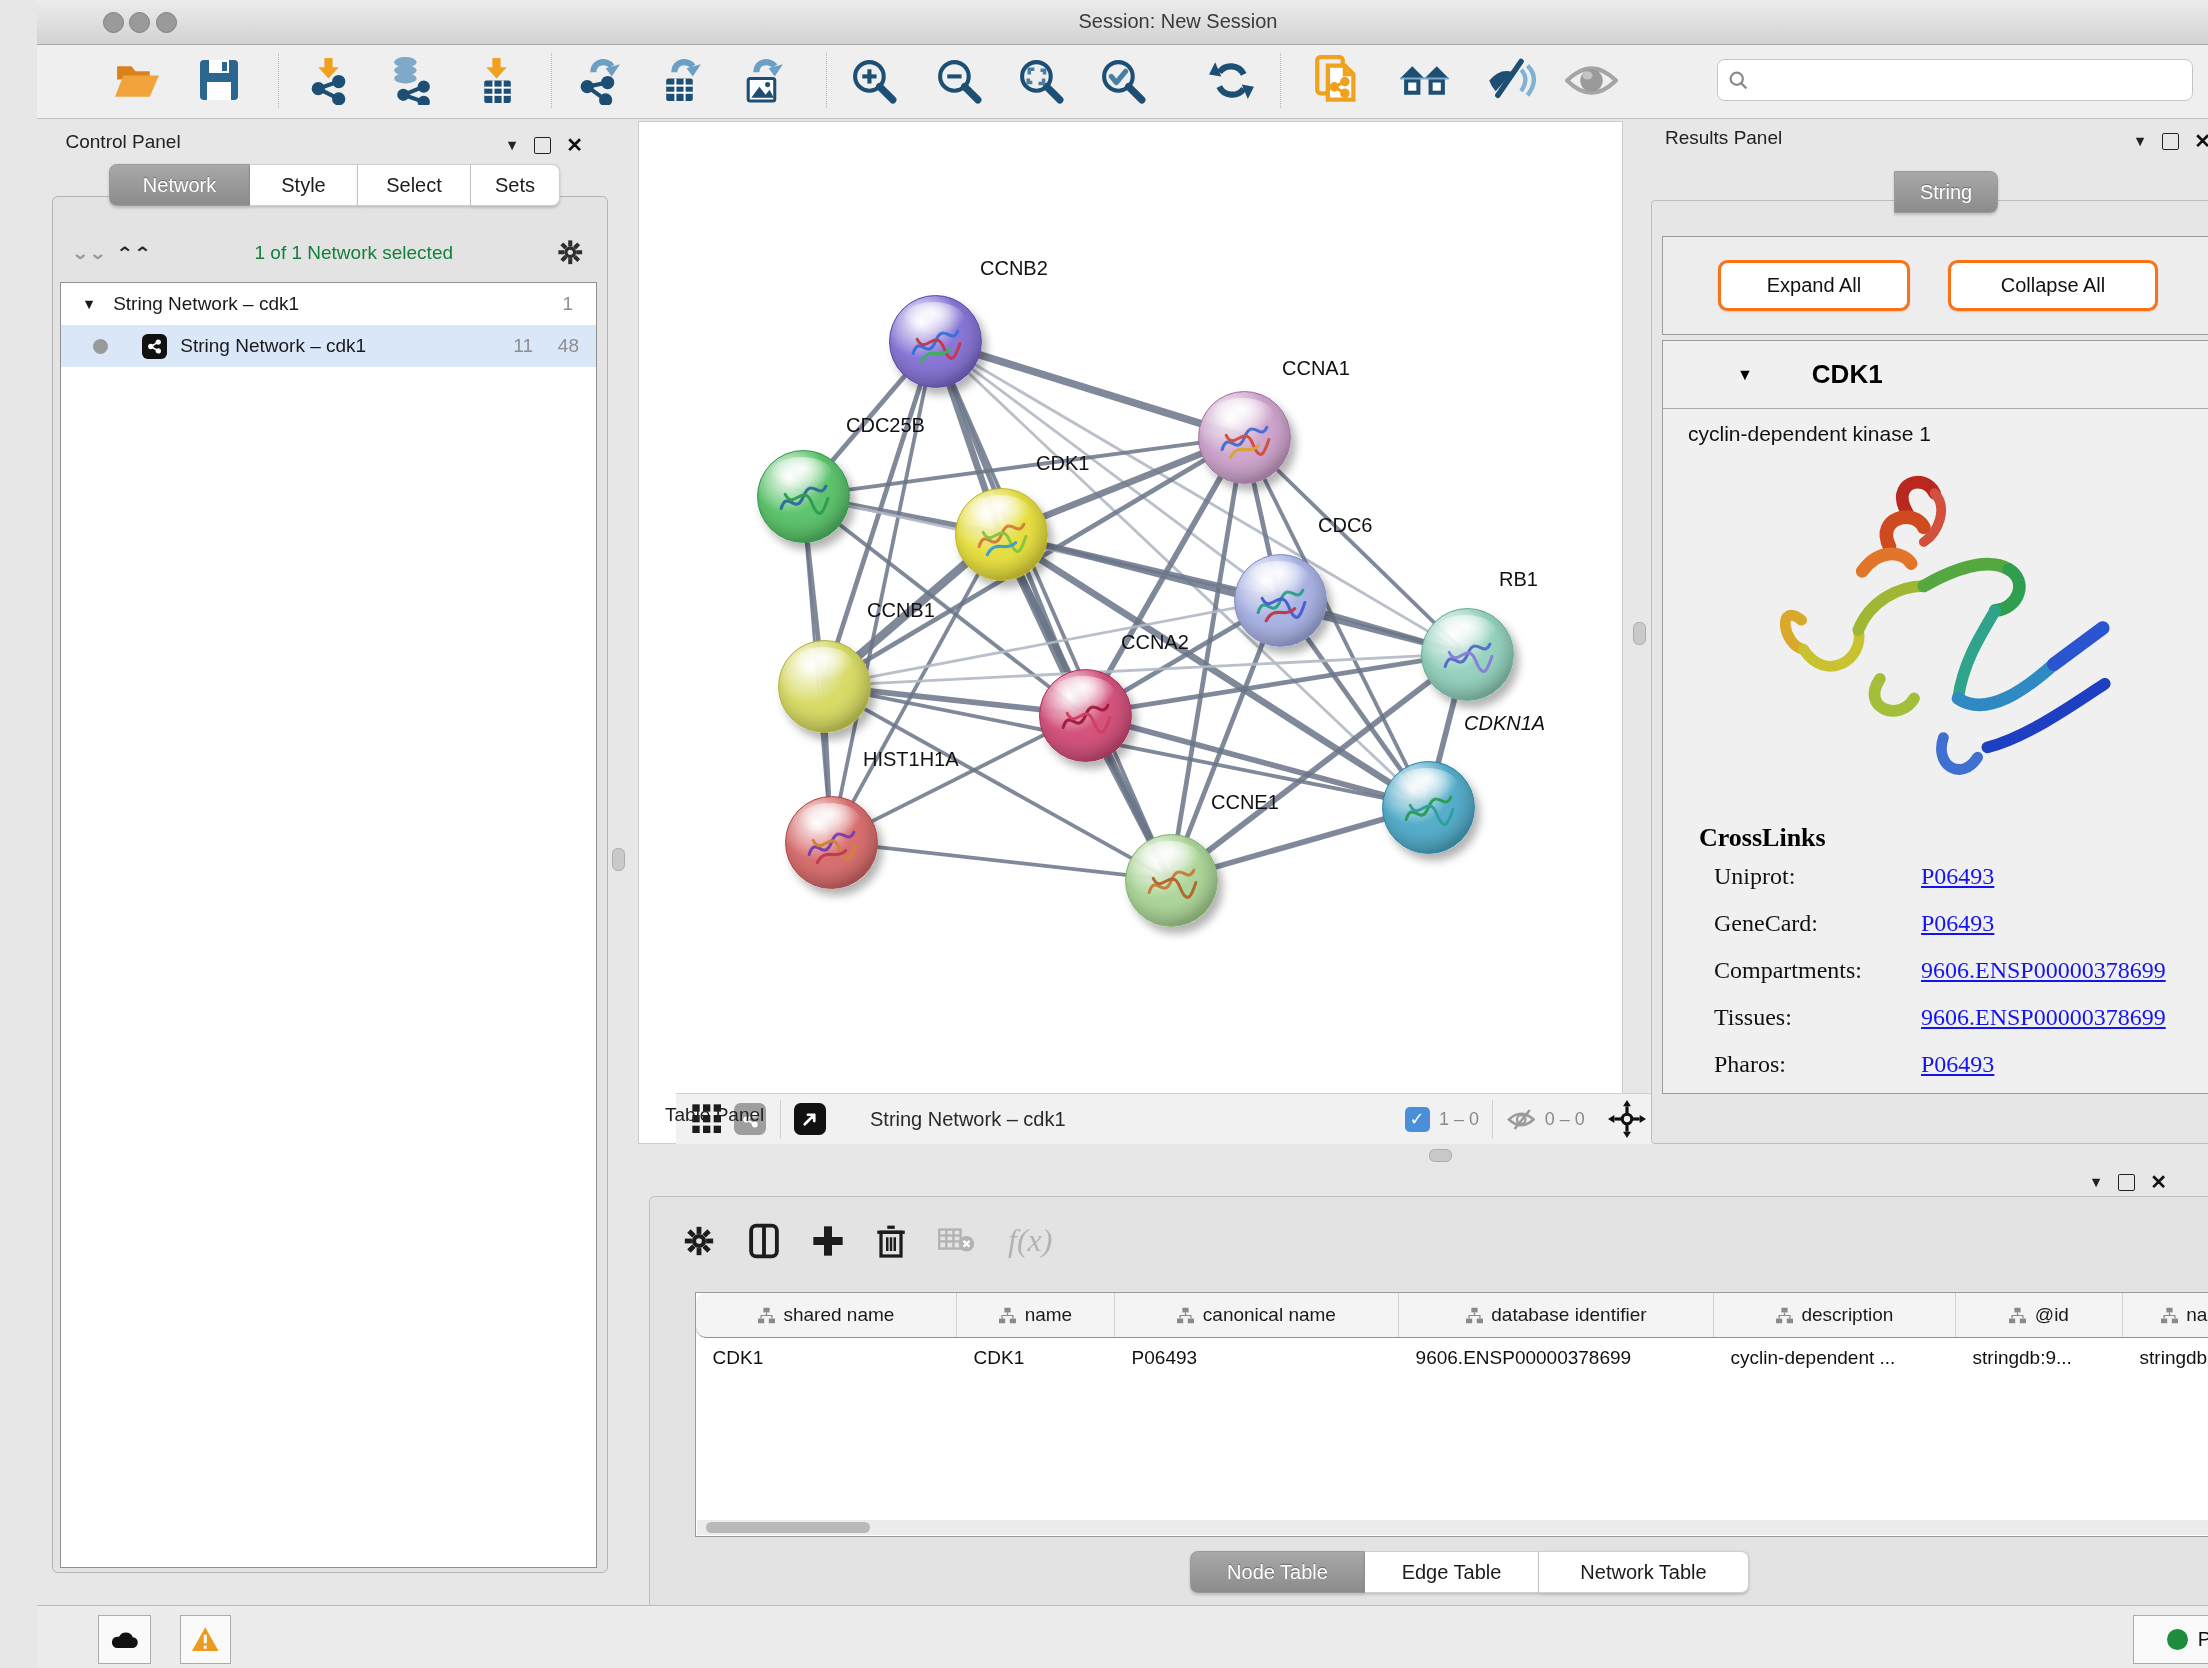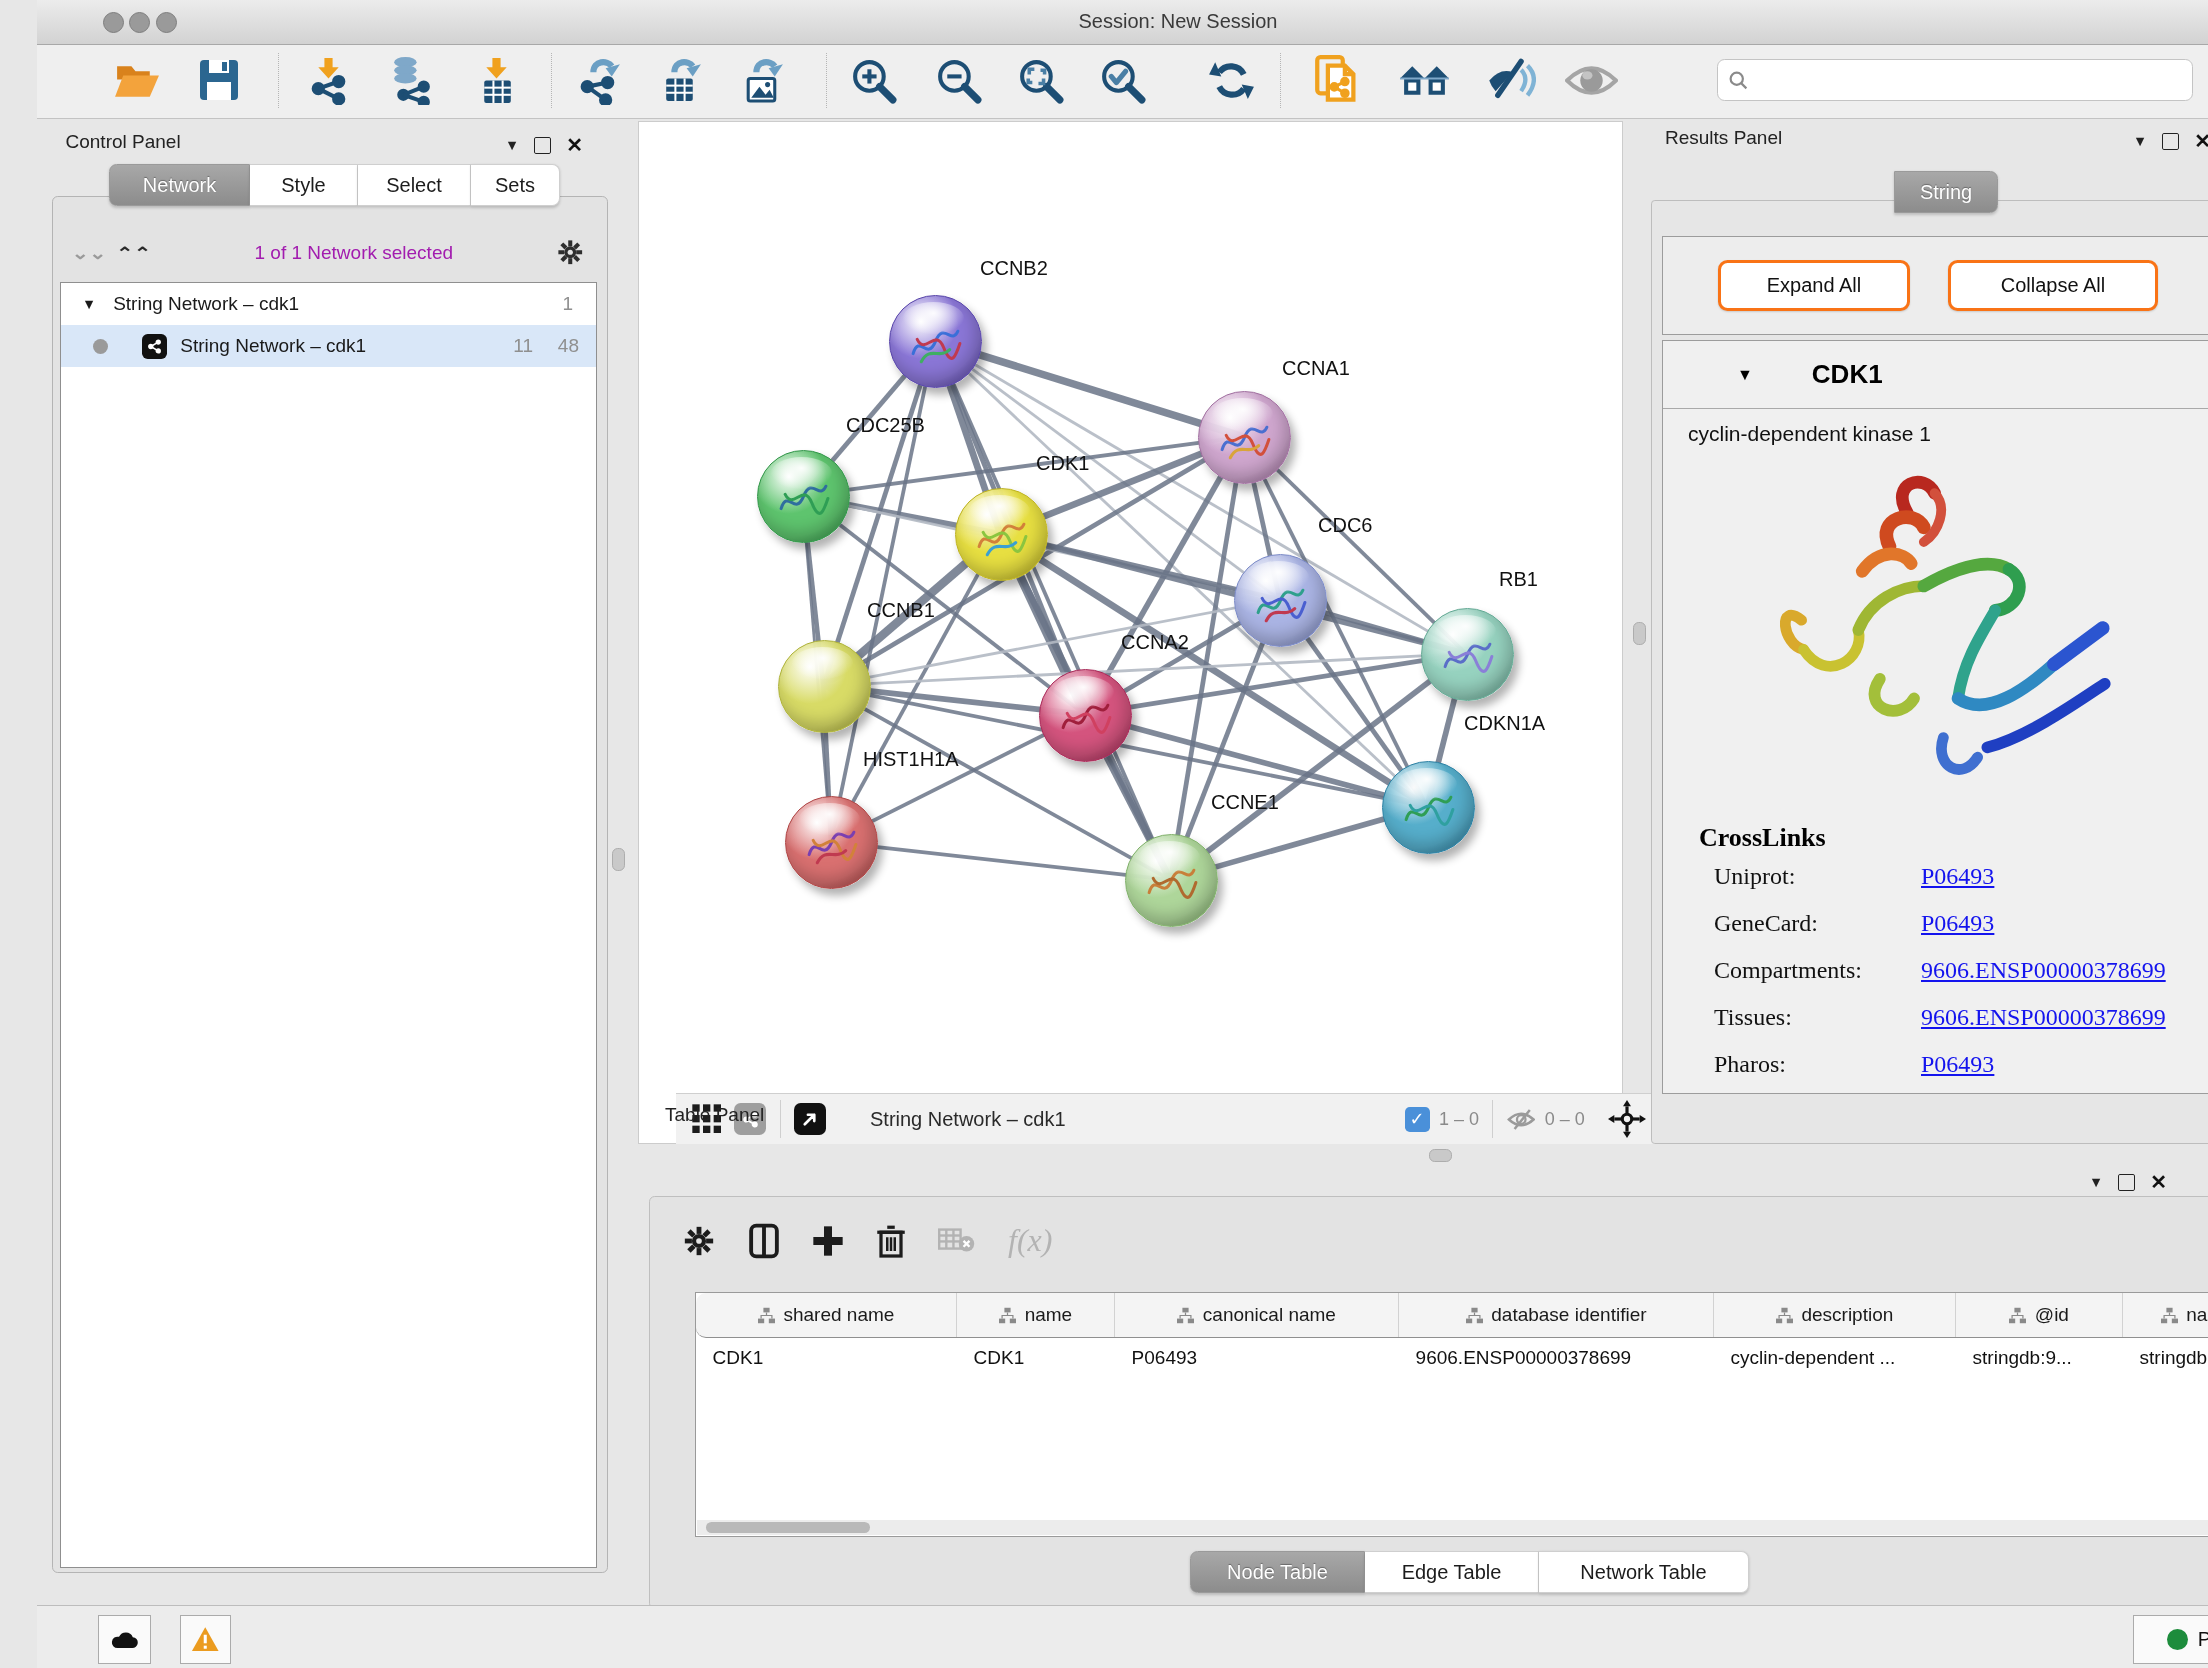--- a/index.html
+++ b/index.html
@@ -278,21 +278,21 @@
   <div class="abs graybox" style="left:15px;top:196px;width:554px;height:1375px"></div>
   <div class="abs seg" style="left:72px;top:164px;z-index:3" id="ctl-tabs">
       <span class="tab sel" style="width: 139px;">Network</span>
       <span class="tab" style="width: 107px;">Style</span>
       <span class="tab" style="width: 112px;">Select</span>
       <span class="tab" style="width: 88px;">Sets</span>
     </div>
   <div class="abs" style="left:23px;top:228px;width:538px;height:49px;display:flex;align-items:center">
     <span class="chev" style="color:#9a9a9a;margin-left:11.4px;transform:scaleY(.8)">⌄⌄</span>
     <span class="chev" style="color:#2a2a2a;margin-left:9.5px;transform:scaleY(.8)">⌃⌃</span>
-    <span style="flex:1;text-align:center;font-size:19px;color:#a21caf">1 of 1 Network selected</span>
+    <span style="flex:1;text-align:center;font-size:19px;color:#15803d">1 of 1 Network selected</span>
     <svg width="28.5" height="28.5" viewBox="0 0 24 24" style="margin-right:13.3px">
         <g fill="#2e2e2e">
           <circle cx="12" cy="12" r="5"></circle>
           <g stroke="#2e2e2e" stroke-width="3.4">
             <line x1="12" y1="2" x2="12" y2="7"></line>
             <line x1="12" y1="17" x2="12" y2="22"></line>
             <line x1="2" y1="12" x2="7" y2="12"></line>
             <line x1="17" y1="12" x2="22" y2="12"></line>
             <line x1="4.9" y1="4.9" x2="8.4" y2="8.4"></line>
             <line x1="15.6" y1="15.6" x2="19.1" y2="19.1"></line>
@@ -444,21 +444,21 @@
           <div class="gloss"></div>
         </div>
         <span class="nlabel" style="left: 445px; top: 509px;">CCNA2</span>
         <div class="node" style="left: 706px; top: 639px; background: radial-gradient(circle at 34% 28%, rgba(255, 255, 255, 0.92) 0%, rgb(86, 174, 203) 42%, rgb(86, 174, 203) 68%, rgb(42, 127, 162) 100%); border: 1.9px solid rgb(42, 127, 162);">
           <svg width="61" height="61" viewBox="0 0 60 60" style="position: absolute; left: 15px; top: 19px;">
             <path d="M8 38 C14 18 22 46 30 26 S46 30 52 16" stroke="#2f9e55" stroke-width="3" fill="none" stroke-linecap="round"></path>
             <path d="M12 24 C20 40 30 12 38 32 S50 40 54 28" stroke="#2fa0a0" stroke-width="3" fill="none" stroke-linecap="round"></path>
           </svg>
           <div class="gloss"></div>
         </div>
-        <span class="nlabel" style="left: 788px; top: 590px;">CDKN1A</span>
+        <span class="nlabel" style="left: 788px; top: 590px; font-style: italic;">CDKN1A</span>
         <div class="node" style="left: 109px; top: 674px; background: radial-gradient(circle at 34% 28%, rgba(255, 255, 255, 0.92) 0%, rgb(217, 112, 112) 42%, rgb(217, 112, 112) 68%, rgb(173, 67, 67) 100%); border: 1.9px solid rgb(173, 67, 67);">
           <svg width="61" height="61" viewBox="0 0 60 60" style="position: absolute; left: 15px; top: 19px;">
             <path d="M8 38 C14 18 22 46 30 26 S46 30 52 16" stroke="#7a3fb0" stroke-width="3" fill="none" stroke-linecap="round"></path>
             <path d="M12 24 C20 40 30 12 38 32 S50 40 54 28" stroke="#d2813a" stroke-width="3" fill="none" stroke-linecap="round"></path>
             <path d="M16 46 C24 30 34 44 44 34" stroke="#c03a50" stroke-width="3" fill="none" stroke-linecap="round"></path>
           </svg>
           <div class="gloss"></div>
         </div>
         <span class="nlabel" style="left: 187px; top: 626px;">HIST1H1A</span>
         <div class="node" style="left: 449px; top: 712px; background: radial-gradient(circle at 34% 28%, rgba(255, 255, 255, 0.92) 0%, rgb(174, 214, 154) 42%, rgb(174, 214, 154) 68%, rgb(127, 176, 105) 100%); border: 1.9px solid rgb(127, 176, 105);">

